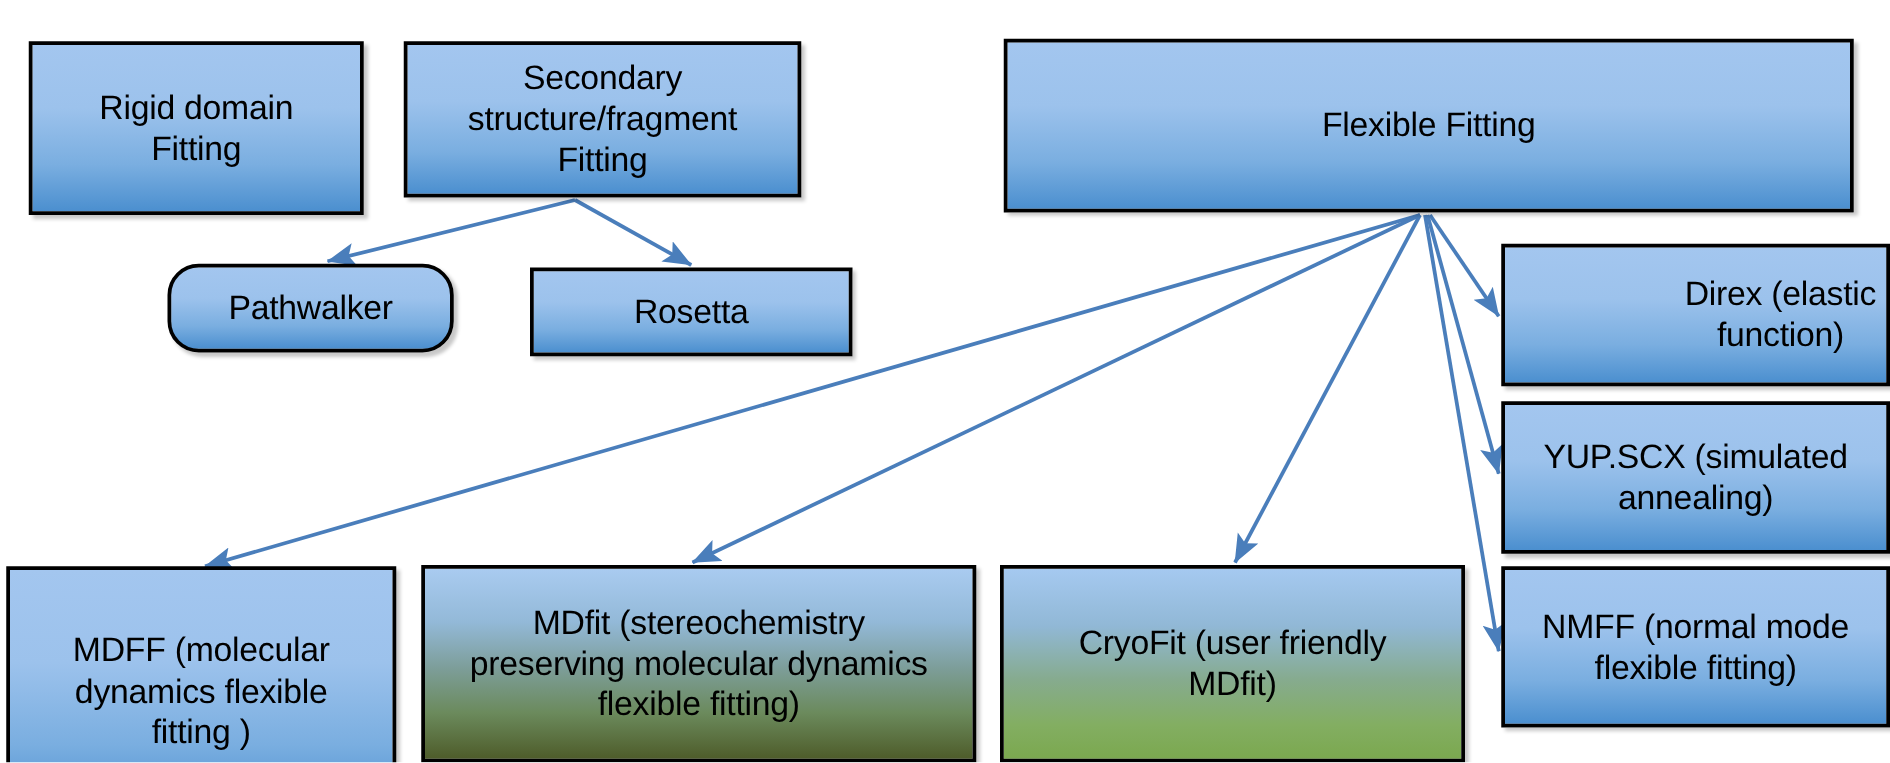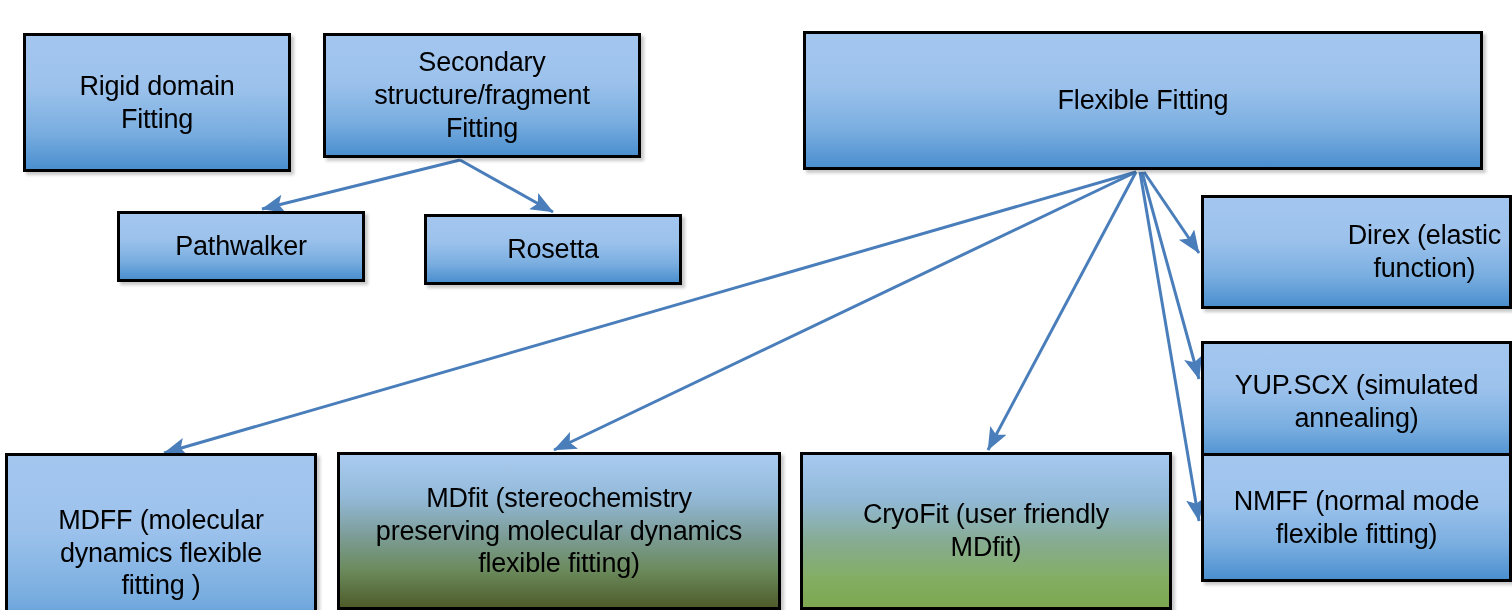--- a/index.html
+++ b/index.html
@@ -73,25 +73,25 @@
       </g>
   </svg>
 
   <div id="nodes-layer">
       <div class="node fill-blue" style="left: 23px; top: 33px; width: 268px; height: 139px; font-size: 27px;"><span>Rigid domain
 Fitting</span></div>
       <div class="node fill-blue" style="left: 323px; top: 33px; width: 318px; height: 125px; font-size: 27px;"><span>Secondary
 structure/fragment
 Fitting</span></div>
       <div class="node fill-blue" style="left: 803px; top: 31px; width: 680px; height: 139px; font-size: 27px;"><span>Flexible Fitting</span></div>
-      <div class="node fill-blue" style="left: 117px; top: 211px; width: 248px; height: 71px; font-size: 27px;"><span>Pathwalker</span></div>
+      <div class="node fill-blue" style="left: 134px; top: 211px; width: 229px; height: 71px; font-size: 27px; border-radius: 25px;"><span>Pathwalker</span></div>
       <div class="node fill-blue" style="left: 424px; top: 214px; width: 258px; height: 71px; font-size: 27px;"><span>Rosetta</span></div>
       <div class="node fill-blue" style="left: 1201px; top: 195px; width: 311px; height: 114px; font-size: 27px; justify-content: flex-end;"><span>Direx (elastic
 function)</span></div>
-      <div class="node fill-blue" style="left: 1201px; top: 321px; width: 311px; height: 122px; font-size: 27px; margin-top: 20px;"><span>YUP.SCX (simulated
+      <div class="node fill-blue" style="left: 1201px; top: 321px; width: 311px; height: 122px; font-size: 27px;"><span>YUP.SCX (simulated
 annealing)</span></div>
       <div class="node fill-blue" style="left: 5px; top: 453px; width: 312px; height: 200px; font-size: 27px;"><span>MDFF (molecular
 dynamics flexible
 fitting )</span></div>
       <div class="node fill-bluegreen-dark" style="left: 337px; top: 452px; width: 444px; height: 158px; font-size: 27px;"><span>MDfit (stereochemistry
 preserving molecular dynamics
 flexible fitting)</span></div>
       <div class="node fill-bluegreen" style="left: 800px; top: 452px; width: 372px; height: 158px; font-size: 27px;"><span>CryoFit (user friendly
 MDfit)</span></div>
       <div class="node fill-blue" style="left: 1201px; top: 453px; width: 311px; height: 129px; font-size: 27px;"><span>NMFF (normal mode

